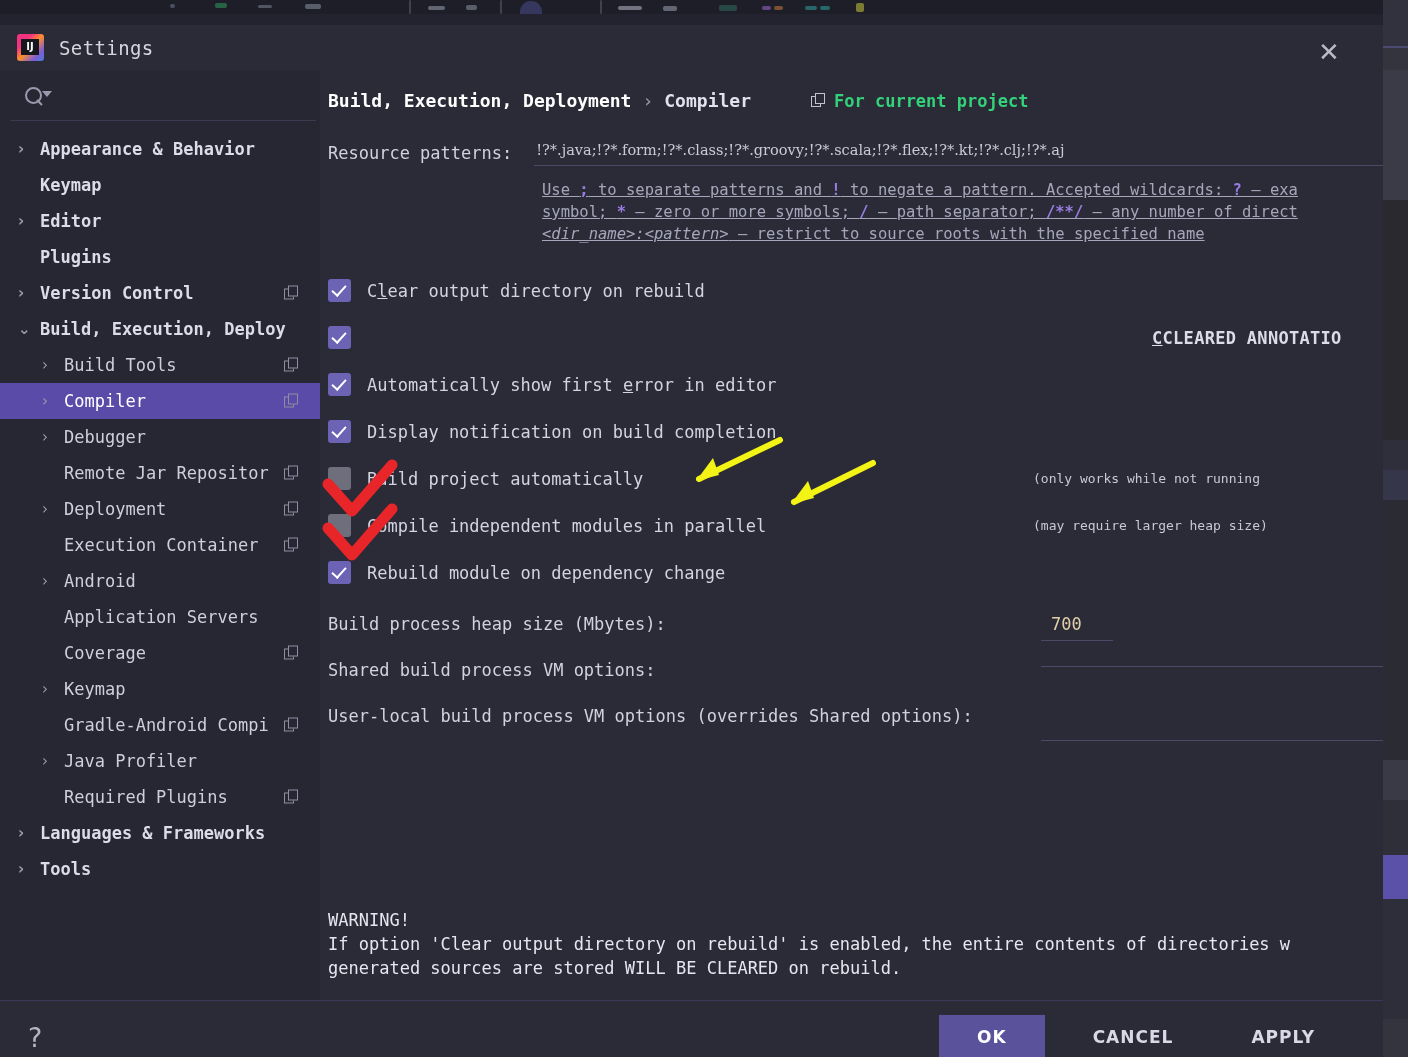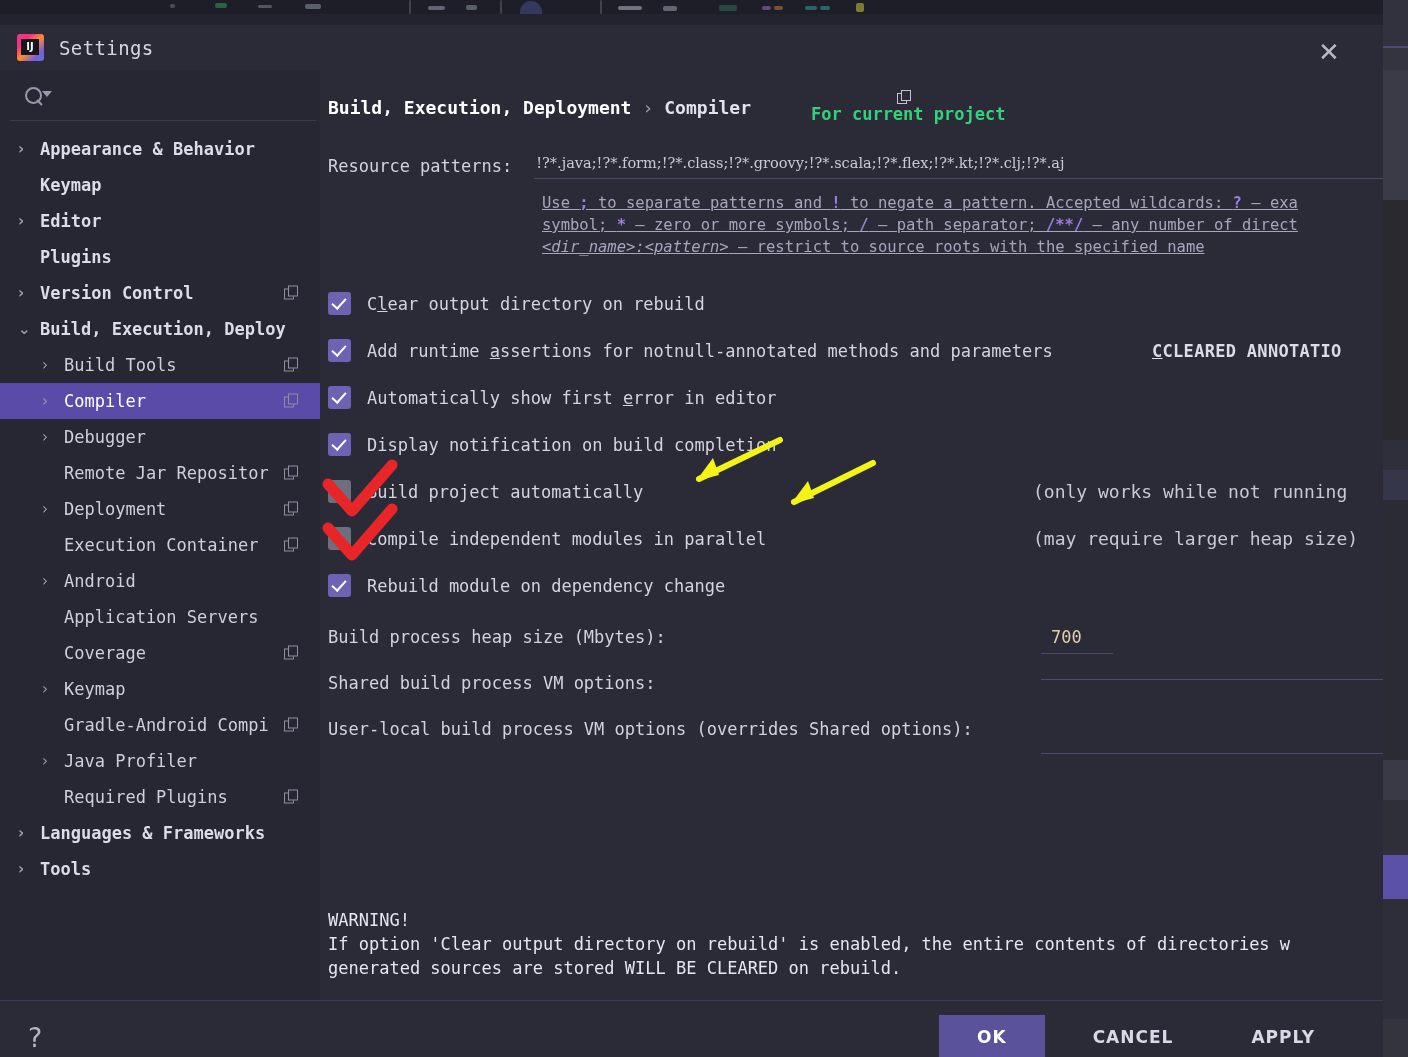--- a/index.html
+++ b/index.html
@@ -145,21 +145,20 @@
     font-size: 18px;
     white-space: nowrap;
   }
   .bc-main { color: #ffffff; font-weight: bold; }
   .bc-sep { color: #9a9aae; margin: 0 11px; font-weight: normal; }
   .bc-leaf { color: #e2e2ee; font-weight: bold; }
   .forproject {
     display: flex; align-items: center; margin-left: 60px;
     color: #33d17a; font-size: 17px; font-weight: bold; cursor: pointer;
     white-space: nowrap;
-    flex-direction: column;
   }
   .forproject .copyicon2 {
     position: relative; width: 14px; height: 15px; margin-right: 9px; flex: 0 0 14px;
   }
   .forproject .copyicon2 i {
     position: absolute; display: block; box-sizing: border-box; border: 1.4px solid #c2c2d0;
   }
   .forproject .copyicon2 i.b { left: 0; top: 3px; width: 10px; height: 11px; }
   .forproject .copyicon2 i.f { left: 4px; top: 0; width: 10px; height: 11px; background: #2b2b38; }
 
@@ -205,21 +204,21 @@
     transform: rotate(42deg);
   }
   .cb.off { background: #6e6e7c; }
   .cb-label {
     margin-left: 16px; color: #d4d4e0; font-size: 17px;
     white-space: nowrap; cursor: pointer;
   }
   .cb-label u { text-decoration: underline; }
   .rightnote {
     position: absolute; left: 705px;
-    color: #c8c8d6; font-size: 18px; white-space: nowrap;
+    color: #c8c8d6; font-size: 13px; white-space: nowrap;
   }
   .annolink {
     position: absolute; left: 824px;
     color: #dcdce8; font-size: 17px; font-weight: bold;
     letter-spacing: .3px; white-space: nowrap; cursor: pointer;
   }
   .annolink u { text-decoration: underline; }
 
   .fieldrow {
     display: flex; align-items: flex-start;
@@ -485,21 +484,20 @@
           </div>
         </div>
 
         <div class="checks" id="checks">
             <div class="checkrow">
               <div class="cb on"></div>
               <label class="cb-label"><span>C</span><u>l</u><span>ear output directory on rebuild</span></label>
             </div>
             <div class="checkrow">
               <div class="cb on"></div>
-              <label class="cb-label"><span>Add runtime </span><u>a</u><span>ssertions for notnull-annotated methods and parameters</span></label>
               <div class="annolink"><u>C</u><span>CLEARED ANNOTATIO</span></div>
             </div>
             <div class="checkrow">
               <div class="cb on"></div>
               <label class="cb-label"><span>Automatically show first </span><u>e</u><span>rror in editor</span></label>
             </div>
             <div class="checkrow">
               <div class="cb on"></div>
               <label class="cb-label"><span>Display notification on build completion</span><span></span></label>
             </div>

